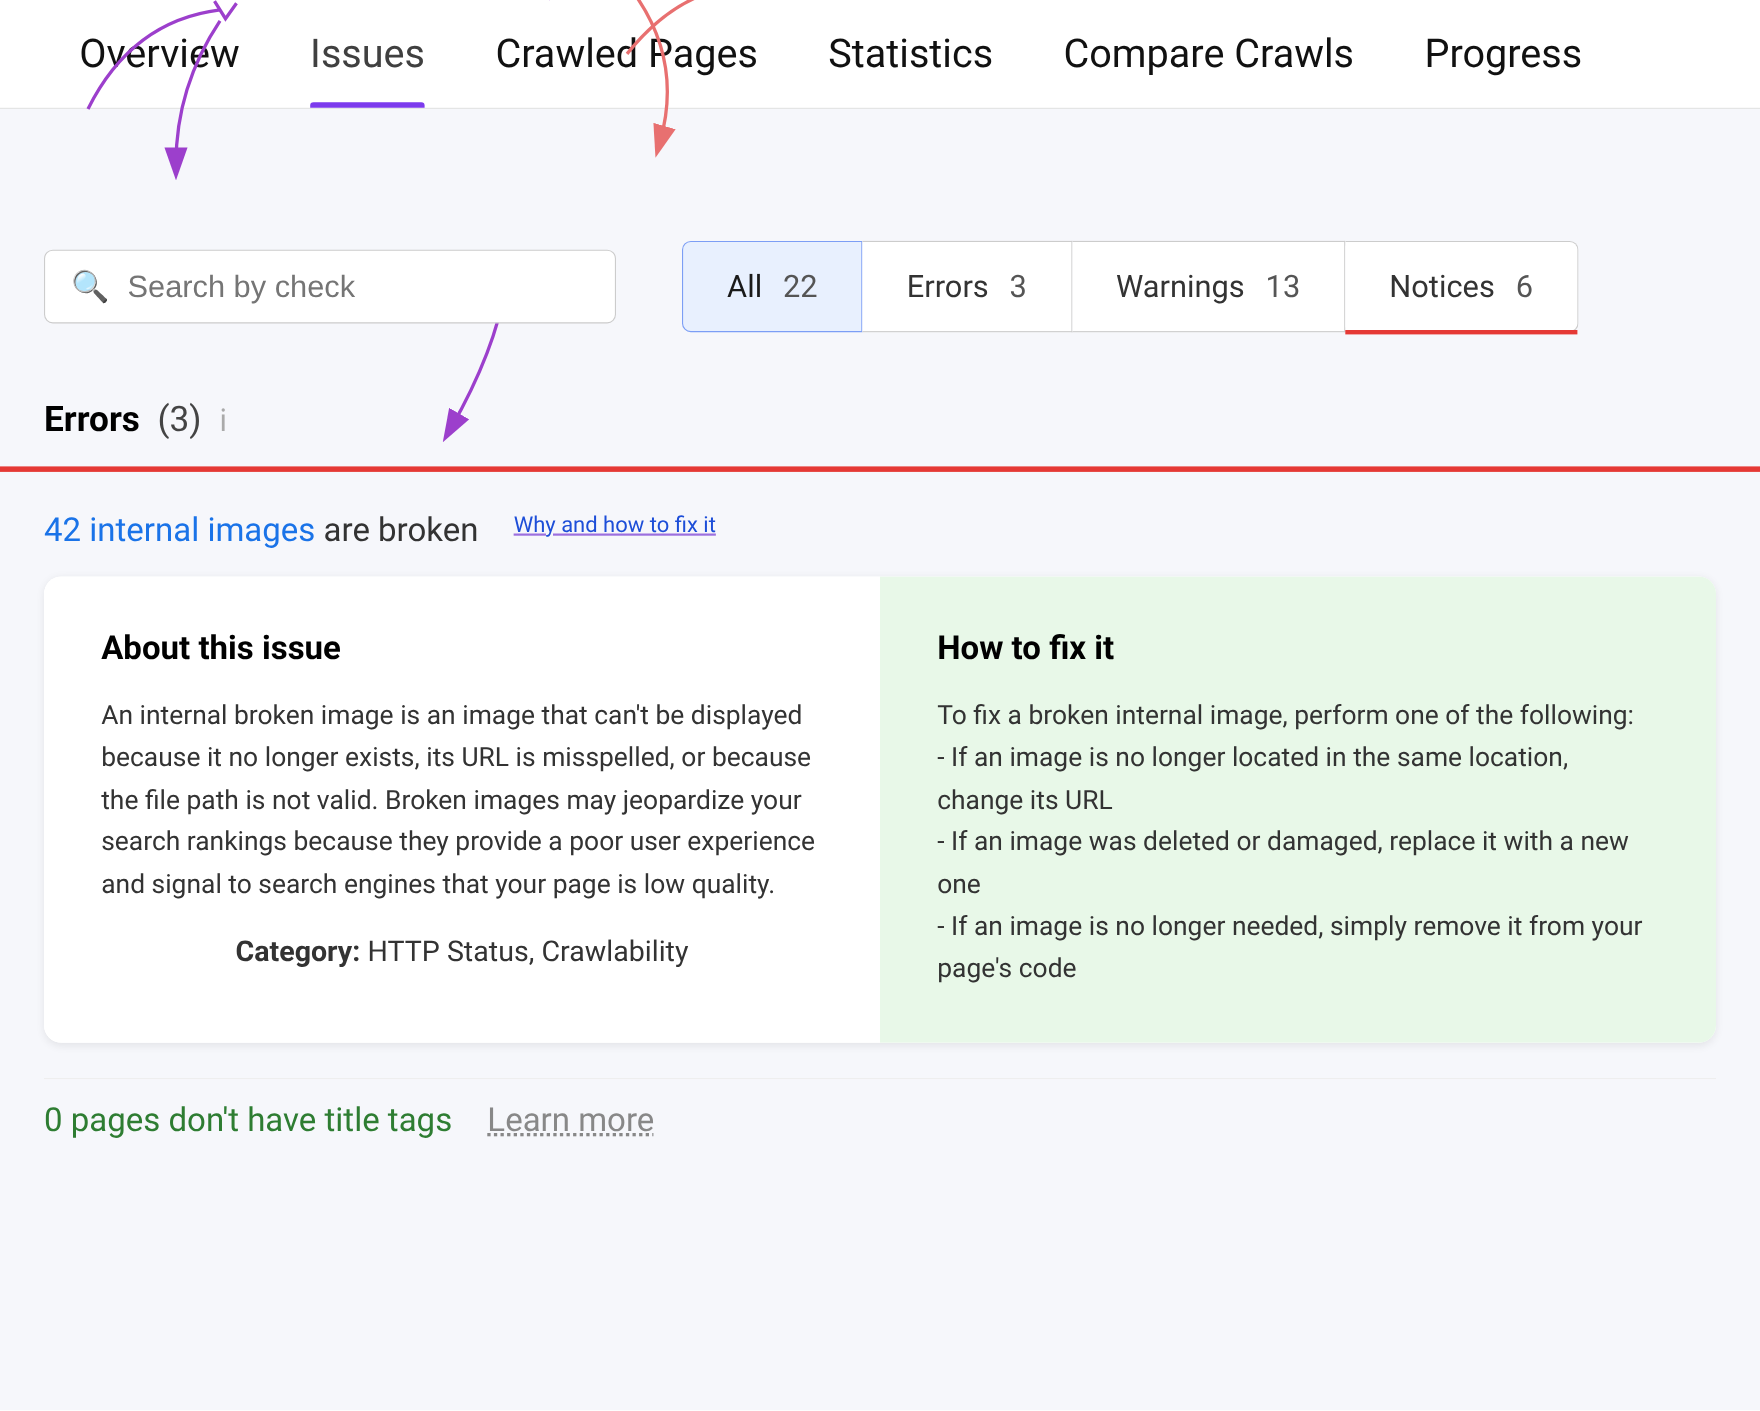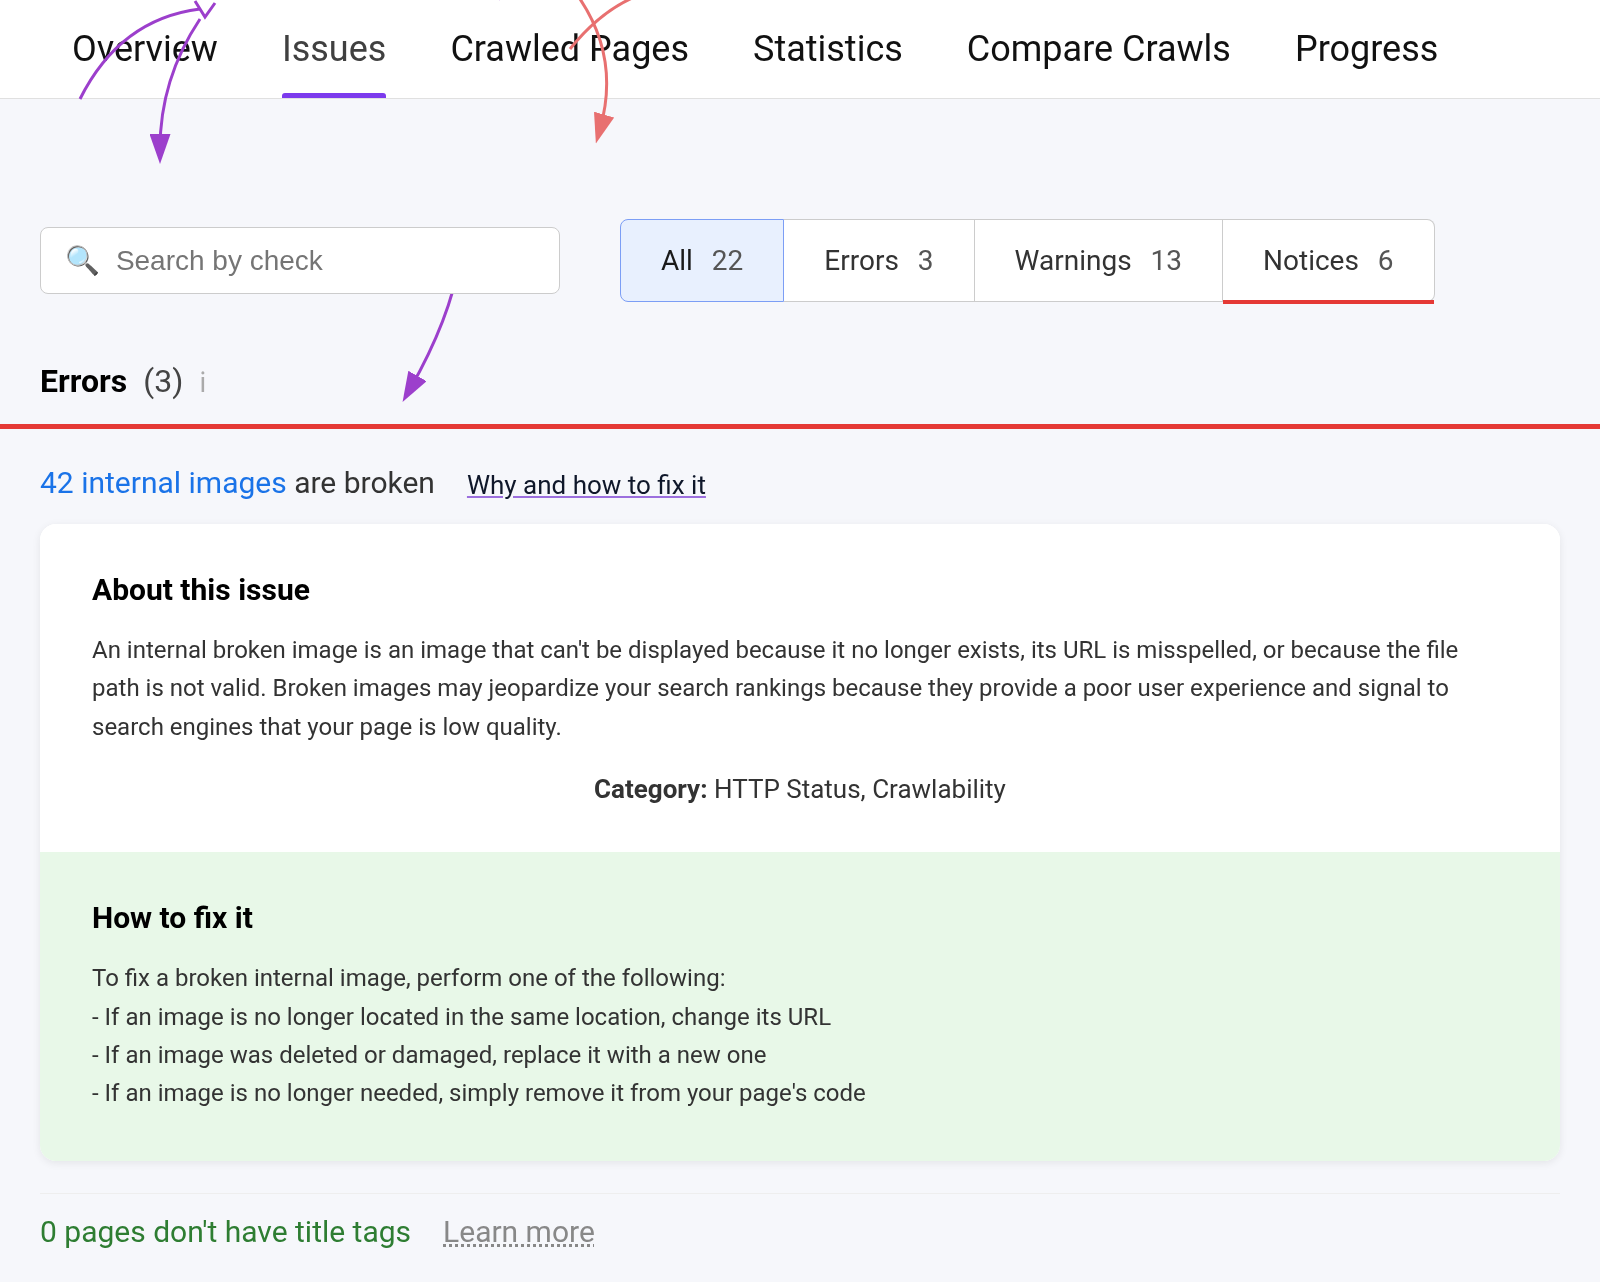--- a/index.html
+++ b/index.html
@@ -163,55 +163,54 @@
     .red-divider {
       height: 5px;
       background: #e53935;
       margin: 0 -40px;
       width: calc(100% + 80px);
     }
 
     
     .issue-row {
       display: flex;
-      align-items: flex-end;
+      align-items: flex-start;
       gap: 32px;
       padding: 36px 0 24px 0;
       font-size: 30px;
     }
 
     .issue-link {
       color: #1a73e8;
       text-decoration: none;
       font-size: 30px;
     }
 
     .issue-text {
       color: #333;
       font-size: 30px;
     }
 
     .why-link {
-      color: #0f172a;
-      font-size: 26px;
+      color: #1d4ed8;
+      font-size: 20px;
       text-decoration: underline;
       text-decoration-color: #9c6fde;
       text-decoration-style: solid;
       cursor: pointer;
     }
 
     
     .info-card {
       display: flex;
       background: #fff;
       border-radius: 16px;
       overflow: hidden;
       box-shadow: 0 2px 8px rgba(0,0,0,0.08);
       margin-bottom: 32px;
-      flex-direction: column;
     }
 
     .info-card-left {
       flex: 1;
       padding: 48px 52px;
       background: #fff;
     }
 
     .info-card-right {
       flex: 1;

